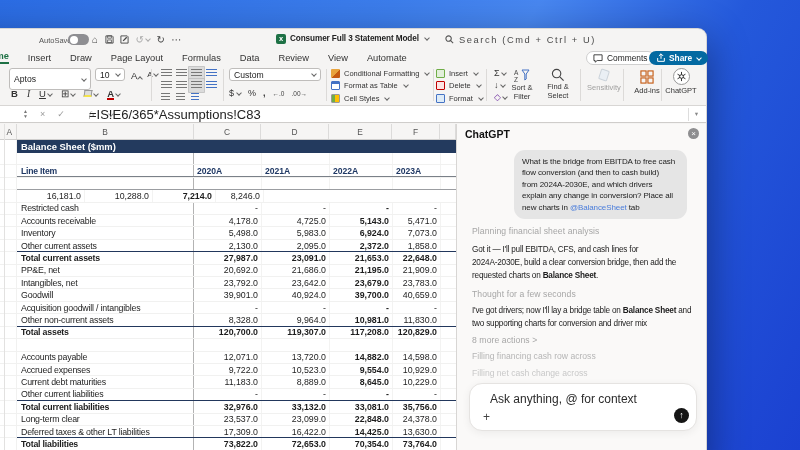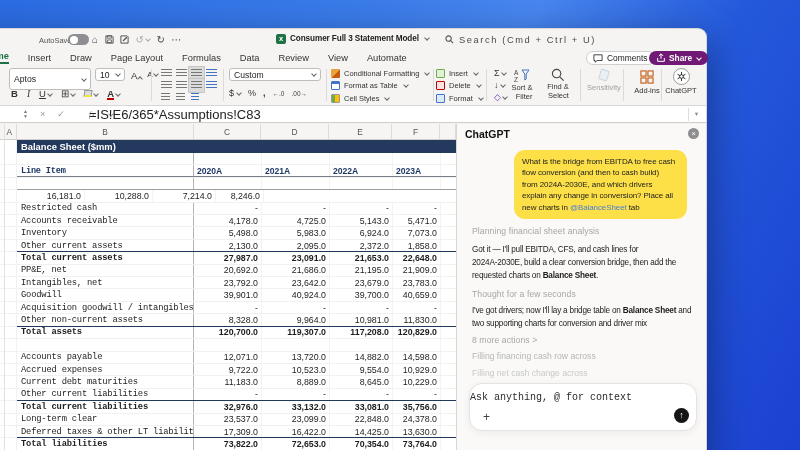--- a/index.html
+++ b/index.html
@@ -20,21 +20,21 @@
   .doc-title { position:absolute; left:345px; top:4.5px; display:flex; align-items:center; gap:4px; font-size:8.2px; letter-spacing:-0.1px; color:#222; font-weight:bold; }
   .xl-icon { width:10px; height:10px; background:#1E7145; border-radius:2px; color:#fff; font-size:7.5px; font-weight:bold; text-align:center; line-height:10px; }
   .chev { display:inline-block; width:4px; height:4px; border-right:1.1px solid #666; border-bottom:1.1px solid #666; transform:rotate(45deg); margin-left:2px; margin-bottom:1px; flex:none; }
   .chevu { transform:rotate(-135deg); margin-bottom:-2px; }
   .search { position:absolute; left:514px; top:5.5px; font-size:9.3px; letter-spacing:1.6px; color:#4a4a4a; display:flex; gap:5px; align-items:center; }
   
   .tabsrow { position:absolute; left:0; top:20px; width:100%; height:17px; }
   .tabs { position:absolute; left:52px; top:0; display:flex; gap:19px; font-size:9.3px; color:#333; height:17px; align-items:center; }
   .tab.active { color:#1E7145; font-weight:bold; border-bottom:2px solid #1E7145; padding-bottom:1px; }
   .btn-comments { position:absolute; left:655px; top:2px; height:14px; padding:0 6px; background:#fff; border:1px solid #cfcfcf; border-radius:7px; font-size:8.4px; color:#222; display:flex; align-items:center; gap:4px; }
-  .btn-share { position:absolute; left:718px; top:2px; height:14px; padding:0 7px; background:#701a75; border-radius:7px; font-size:8.4px; color:#fff; font-weight:bold; display:flex; align-items:center; gap:3px; }
+  .btn-share { position:absolute; left:718px; top:2px; height:14px; padding:0 7px; background:#0369a1; border-radius:7px; font-size:8.4px; color:#fff; font-weight:bold; display:flex; align-items:center; gap:3px; }
   .btn-share .chev { border-color:#fff; }
   
   .ribbon { position:absolute; left:0; top:37px; width:100%; height:39px; font-size:7.5px; color:#333; }
   .sep { position:absolute; top:3px; height:32px; width:1px; background:#DCDAD8; }
   .select { background:#fff; border:1px solid #BFBDBB; border-radius:3px; font-size:8.6px; color:#222; display:flex; align-items:center; padding:0 4px; justify-content:space-between; }
   .fname { position:absolute; left:78px; top:2px; width:82px; height:22px; }
   .fsize { position:absolute; left:164px; top:2px; width:30px; height:13px; }
   .fbig  { position:absolute; left:200px; top:4px; font-size:9.5px; color:#333; display:flex; gap:5px; }
   .row2 { position:absolute; left:80px; top:21px; display:flex; gap:9px; align-items:center; height:13px; font-size:9.5px; color:#333; }
   .alg { position:absolute; left:228px; top:1px; display:grid; grid-template-columns:repeat(4,15px); grid-auto-rows:12px; }
@@ -42,70 +42,70 @@
   .bars { background:repeating-linear-gradient(#777 0 1.1px, transparent 1.1px 3.2px); }
   .bars-blue { background:repeating-linear-gradient(#4472C4 0 1.1px, transparent 1.1px 3.2px); }
   .pressed { background-color:#DBDBDB; box-shadow:0 0 0 2px #DBDBDB, 0 0 0 2.8px #bbb; }
   .numgrp { position:absolute; left:298px; top:2px; }
   .numfmt { width:92px; height:13px; }
   .numrow { display:flex; gap:7px; margin-top:7px; font-size:9px; color:#333; align-items:center; }
   .styles { position:absolute; left:400px; top:2px; display:flex; flex-direction:column; gap:2.5px; }
   .stylerow { display:flex; align-items:center; gap:4px; height:10px; white-space:nowrap; }
   .sic { width:9px; height:9px; border-radius:1px; flex:none; }
   .cells { position:absolute; left:505px; top:2px; display:flex; flex-direction:column; gap:2.5px; }
-  .bigbtn { position:absolute; top:2px; display:flex; flex-direction:column; align-items:center; font-size:7.5px; color:#333; text-align:right; line-height:1.2; }
+  .bigbtn { position:absolute; top:2px; display:flex; flex-direction:column; align-items:center; font-size:7.5px; color:#333; text-align:center; line-height:1.2; }
   .edit-stack { position:absolute; left:563px; top:2px; display:flex; flex-direction:column; gap:2px; font-size:9px; color:#333; }
   .edit-stack > div { height:10px; display:flex; align-items:center; }
   .circle-ic { width:17px; height:17px; border-radius:50%; border:1px solid #999; background:#fff; display:flex; align-items:center; justify-content:center; margin-bottom:1px; }
   
   .fbar { position:absolute; left:0; top:76px; width:100%; height:18px; background:#fff; border-top:1px solid #D8D6D4; border-bottom:1px solid #CFCDCB; }
   .fbar .ctrls { position:absolute; left:92px; top:0; height:100%; display:flex; align-items:center; gap:12px; color:#999; font-size:9px; }
   .fbar .ftext { position:absolute; left:158px; top:0; height:100%; display:flex; align-items:center; font-size:13px; color:#222; }
   .fbar .endbox { position:absolute; right:2px; top:2px; width:16px; height:13px; border-left:1px solid #ddd; color:#888; font-size:5.5px; text-align:center; line-height:13px; }
   
   .main { position:absolute; left:0; top:95px; width:100%; bottom:0; background:#fff; display:flex; }
   .sheet { position:relative; width:525px; height:100%; background:#fff; }
   .rowhead-line { position:absolute; left:72.5px; top:0; bottom:0; width:1px; background:#E2E1E0; }
   .colheads { position:absolute; left:0; top:0; height:16px; width:100%; display:flex; background:#F6F5F4; border-bottom:1px solid #CFCECD; font-size:8.4px; color:#555; }
   .colheads div { border-right:1px solid #DCDBDA; display:flex; align-items:center; justify-content:center; }
   .colheads div:first-child { justify-content:flex-end; padding-right:4px; }
   .grid { position:absolute; left:0; top:16px; width:100%; bottom:0; overflow:hidden; }
   .r { position:relative; height:12.42px; display:flex; border-bottom:1px solid #F1F1F0; }
   .r.title-row { height:13px; border-bottom:none; }
   .cA { width:86px; border-right:1px solid #F1F1F0; flex:none; }
-  .cB { width:177px; flex:none; display:flex; align-items:center; padding-left:4px; font-size:8.8px; letter-spacing:-0.2px; color:#1d1d1d; border-right:1px solid #B3B3B3; white-space:nowrap; overflow:hidden;font-family:Liberation Mono, monospace; }
+  .cB { width:177px; flex:none; display:flex; align-items:center; padding-left:4px; font-size:8.8px; letter-spacing:-0.2px; color:#1d1d1d; border-right:1px solid #B3B3B3; white-space:nowrap; overflow:hidden; }
   .cV { flex:none; display:flex; align-items:center; justify-content:flex-end; padding-right:3px; font-size:8.8px; color:#1d1d1d; }
-  .c1 { width:67px; } .c2 { width:68px; border-left:1px solid #F3F3F2; } .c3 { width:63px; border-left:1px solid #F3F3F2; } .c4 { width:48px; border-left:1px solid #F3F3F2; }
+  .c1 { width:67px; } .c2 { width:68px; border-left:1px solid #F3F3F2; } .c3 { width:63px; border-left:1px solid #F3F3F2;font-weight:bold; } .c4 { width:48px; border-left:1px solid #F3F3F2; }
   .cG { flex:1; border-left:1px solid #F3F3F2; }
   .title-band { position:absolute; left:86px; right:0; top:0; bottom:0; background:#233A5E; color:#fff; font-weight:bold; font-size:9.4px; display:flex; align-items:center; padding-left:4px; }
   .r.years .cB, .r.years .cV { color:#1F3864; font-weight:bold; font-size:8.6px; }
   .r.years .cV { justify-content:flex-start; padding-left:3px; }
   .r.bold .cB, .r.bold .cV { font-weight:bold; }
   .tline { position:absolute; left:86px; right:0; top:-1px; border-top:1.4px solid #22375C; }
   .tline.gray { border-top:1px solid #9B9DA1; }
   .bline { position:absolute; left:86px; right:0; bottom:-1px; border-bottom:1.4px solid #22375C; }
   .uline { position:absolute; left:86px; right:0; bottom:0; border-bottom:1px solid #7A8088; }
   
   .pane { position:relative; flex:1; background:#FAF9F8; border-left:1px solid #D8D6D4; font-size:8.6px; }
   .pane-title { position:absolute; left:8px; top:4px; font-weight:bold; font-size:10.5px; color:#111; }
   .pane-close { position:absolute; right:7px; top:4px; width:11px; height:11px; border-radius:50%; background:#8E8E90; color:#fff; font-size:8px; line-height:11px; text-align:center; }
-  .bubble { position:absolute; left:57px; top:26px; width:173px; background:#fde047; border-radius:11px; padding:6px 8px; line-height:11.4px; color:#222; font-size:8px; letter-spacing:-0.1px; }
+  .bubble { position:absolute; left:57px; top:26px; width:173px; background:#e5e5e5; border-radius:11px; padding:6px 8px; line-height:11.4px; color:#222; font-size:8px; letter-spacing:-0.1px; }
   .bubble div, .para div { white-space:nowrap; }
   .link { color:#4A7DDB; }
   .gray { color:#A6A6A6; letter-spacing:0.1px; }
   .para { position:absolute; left:15px; color:#1c1c1c; letter-spacing:-0.2px; font-size:8.2px; }
   .p1 { top:119px; line-height:13px; }
   .s1 { position:absolute; left:15px; top:102px; }
   .s2 { position:absolute; left:15px; top:165px; }
   .p2 { top:181px; line-height:12.5px; }
   .s3 { position:absolute; left:15px; top:211px; }
   .s4 { position:absolute; left:15px; top:227px; color:#B5B5B5; }
   .s5 { position:absolute; left:15px; top:243.5px; color:#C8C8C8; }
   .inputcard { position:absolute; left:12px; width:228px; top:259px; height:48px; background:#fff; border:1px solid #E5E3E1; border-radius:13px; box-shadow:0 2px 8px rgba(0,0,0,.06); }
-  .inputcard .ph { position:absolute; left:0; top:8px; font-size:10px; color:#2b2b2b;font-family:Liberation Mono, monospace; }
+  .inputcard .ph { position:absolute; left:20px; top:8px; font-size:12px; color:#2b2b2b; }
   .inputcard .plus { position:absolute; left:13px; bottom:6px; font-size:12px; color:#444; }
   .sendbtn { position:absolute; right:7px; bottom:7px; width:15px; height:15px; border-radius:50%; background:#151515; color:#fff; font-size:9px; text-align:center; line-height:14px; }
 </style>
 </head>
 <body>
 
 <div class="window">
 
   <div class="titlebar">
     <span class="autosave">AutoSave</span>

